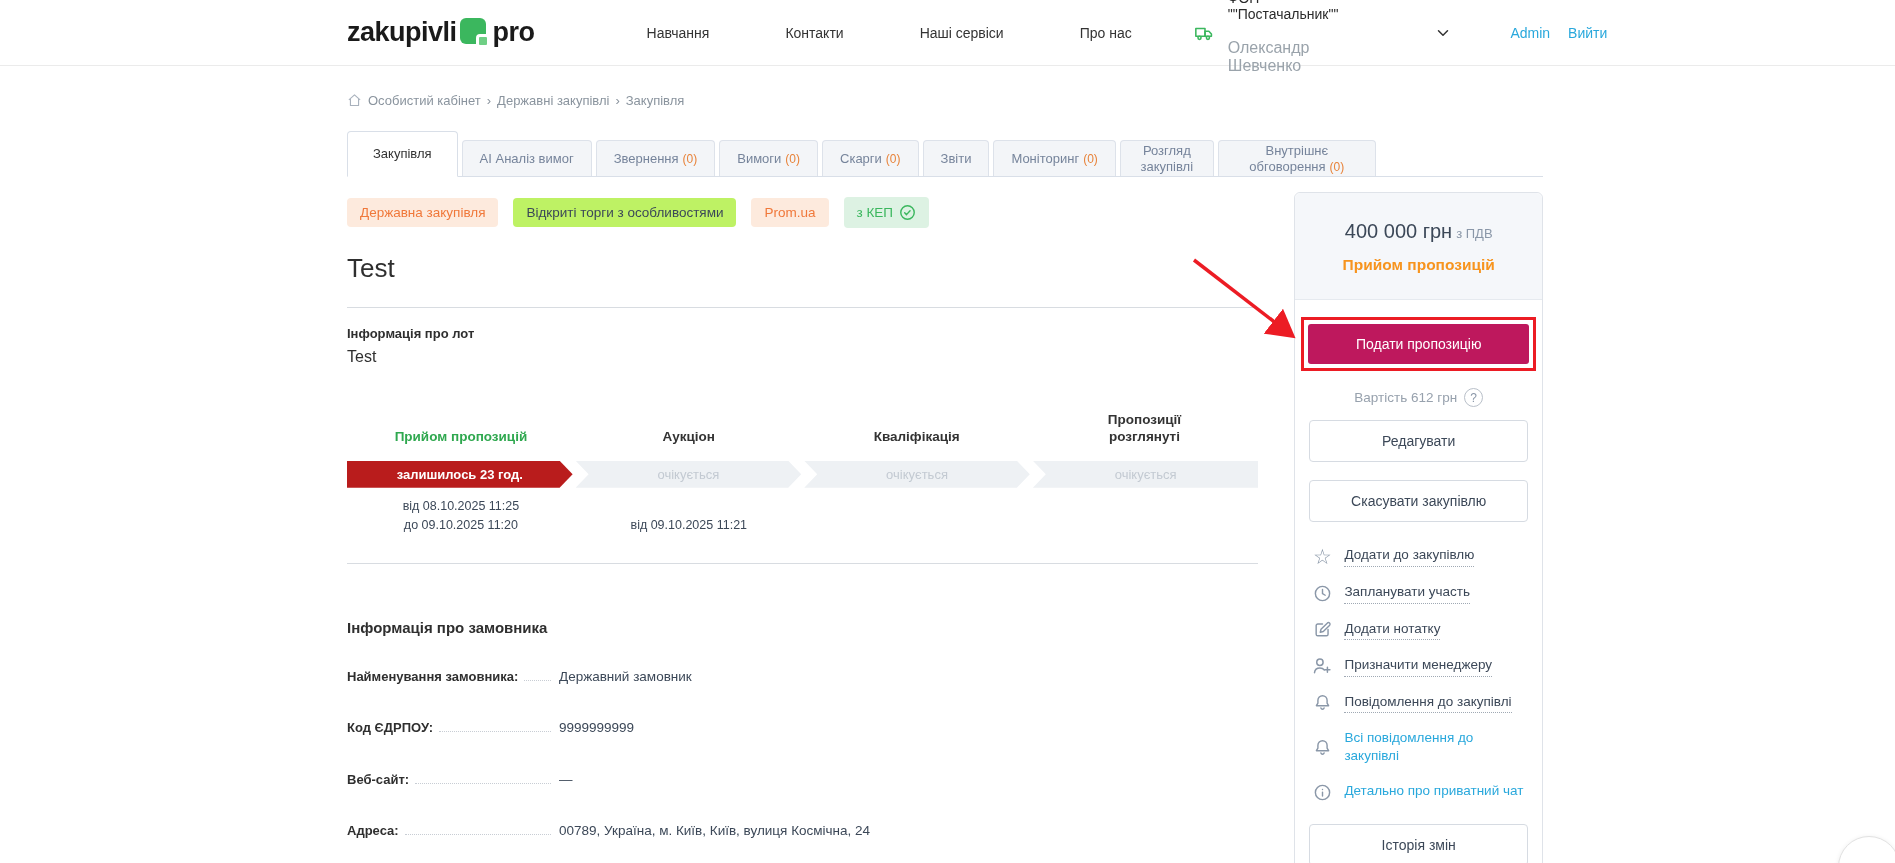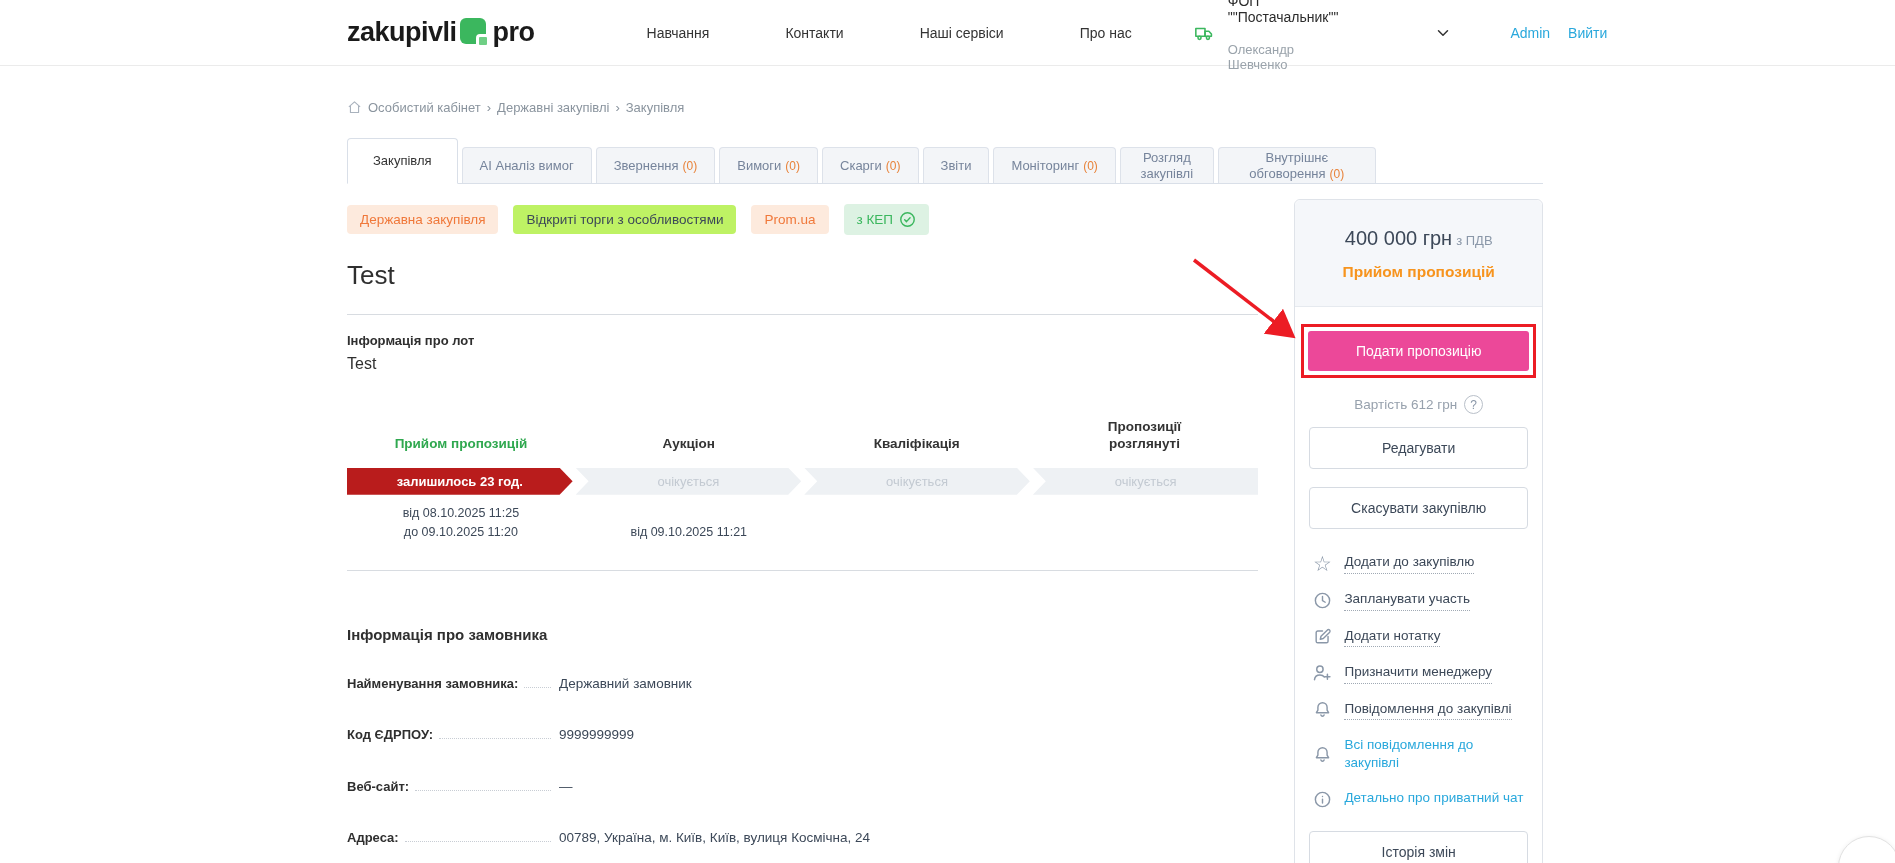--- a/index.html
+++ b/index.html
@@ -9,28 +9,28 @@
   .header { height:66px; border-bottom:1px solid #ebebeb; display:flex; align-items:center; }
   .header-inner { width:1196px; margin-left:347px; display:flex; align-items:center; }
   .logo { display:flex; align-items:center; font-weight:bold; font-size:27px; color:#1a1a1a; letter-spacing:-0.5px; cursor:pointer; }
   .logo-mark { position:relative; width:30px; height:30px; margin:0 3px; }
   .logo-sq1 { position:absolute; left:0; top:0; width:26px; height:26px; background:#3bb75e; border-radius:6px; }
   .logo-sq2 { position:absolute; right:0; bottom:0; width:14px; height:14px; background:#6fcf85; border-radius:4px; border:3px solid #fff; }
   .nav { display:flex; gap:76px; margin-left:112px; font-size:14px; }
   .nav-item { cursor:pointer; white-space:nowrap; }
   .account { display:flex; align-items:center; margin-left:62px; gap:12px; }
   .acc-company { font-size:14px; color:#2b2b2b; }
-  .acc-user { font-size:13px; color:#9aa3ab; margin-top:17px; }
+  .acc-user { font-size:16px; color:#9aa3ab; margin-top:17px; }
   .chevron { margin-left:96px; cursor:pointer; display:flex; }
   .session-links { margin-left:58px; display:flex; gap:18px; font-size:14px; }
   .blue-link { color:#29a8dc; cursor:pointer; text-decoration:none; }
 
   
   .inner { width:1196px; margin-left:347px; }
-  .breadcrumb { margin-top:34px; font-size:13px; color:#8a949e; display:flex; align-items:center; gap:6px; }
+  .breadcrumb { margin-top:27px; font-size:13px; color:#8a949e; display:flex; align-items:center; gap:6px; }
   .crumb { cursor:pointer; }
 
   
   .tabs-row { margin-top:23px; display:flex; align-items:flex-end; border-bottom:1px solid #d9dfe8; }
   .tab { background:#f3f5f8; border:1px solid #dde2ea; border-bottom:none; border-radius:4px 4px 0 0; color:#76849b; font-size:13px; height:36px; display:flex; align-items:center; justify-content:center; padding:0 17px; margin-right:4px; cursor:pointer; text-align:center; line-height:1.2; }
   .tab .cnt { color:#e8833a; font-size:12px; margin-left:4px; }
   .tab-active { background:#fff; border:1px solid #d9dfe8; border-bottom:1px solid #fff; margin-bottom:-1px; height:46px; color:#333; padding:0 25px; border-radius:4px 4px 0 0; }
   .tab-narrow { width:94px; padding:0 6px; }
   .tab-wide { width:158px; padding:0 8px; }
   .tab-label-wrap { display:inline; }
@@ -73,21 +73,21 @@
   .field-value { font-size:13.5px; color:#3c4858; line-height:1.6; }
 
   
   .sidebar { width:249px; margin-top:15px; border:1px solid #dfe3e9; border-radius:6px; background:#fff; }
   .price-block { background:#f5f7fa; border-bottom:1px solid #e6eaef; border-radius:6px 6px 0 0; text-align:center; padding:27px 8px 25px; }
   .price { font-size:20px; color:#3c4858; }
   .vat { font-size:13px; color:#8a97a8; margin-left:4px; }
   .price-status { margin-top:13px; font-size:15.5px; font-weight:bold; color:#f7941e; }
   .sb-body { padding:8px 14px 16px; }
   .red-box { border:3px solid #ec1c24; padding:4px; margin:9px -8px 0; }
-  .btn-green { width:100%; background:#ec4899; border:none; border-radius:3px; color:#fff; font-size:14px; font-family:inherit; padding:12px 0; cursor:pointer; }
+  .btn-green { width:100%; background:#be185d; border:none; border-radius:3px; color:#fff; font-size:14px; font-family:inherit; padding:12px 0; cursor:pointer; }
   .cost-note { text-align:center; font-size:13.5px; color:#97a1ad; margin-top:17px; display:flex; align-items:center; justify-content:center; gap:7px; }
   .q-circle { width:19px; height:19px; border:1px solid #b9c0c9; border-radius:50%; display:inline-flex; align-items:center; justify-content:center; font-size:12px; color:#8a97a8; background:#fff; cursor:pointer; }
   .btn-white { width:100%; background:#fff; border:1px solid #d6dbe2; border-radius:4px; color:#3c4858; font-size:14px; font-family:inherit; padding:12px 0; cursor:pointer; margin-top:13px; }
   .btn-cancel { margin-top:18px; }
   .actions { margin-top:24px; padding:0 2px; }
   .action-row { display:flex; align-items:center; gap:11px; margin-bottom:16px; cursor:pointer; }
   .action-icon { width:22px; display:flex; justify-content:center; flex-shrink:0; }
   .action-label { font-size:13.5px; color:#3c4858; border-bottom:1px dotted #a0a9b4; padding-bottom:2px; line-height:1.3; }
   .action-blue .action-label { color:#29a8dc; border-bottom:none; }
   .star-glyph { font-size:21px; color:#8a97a8; line-height:1; }

